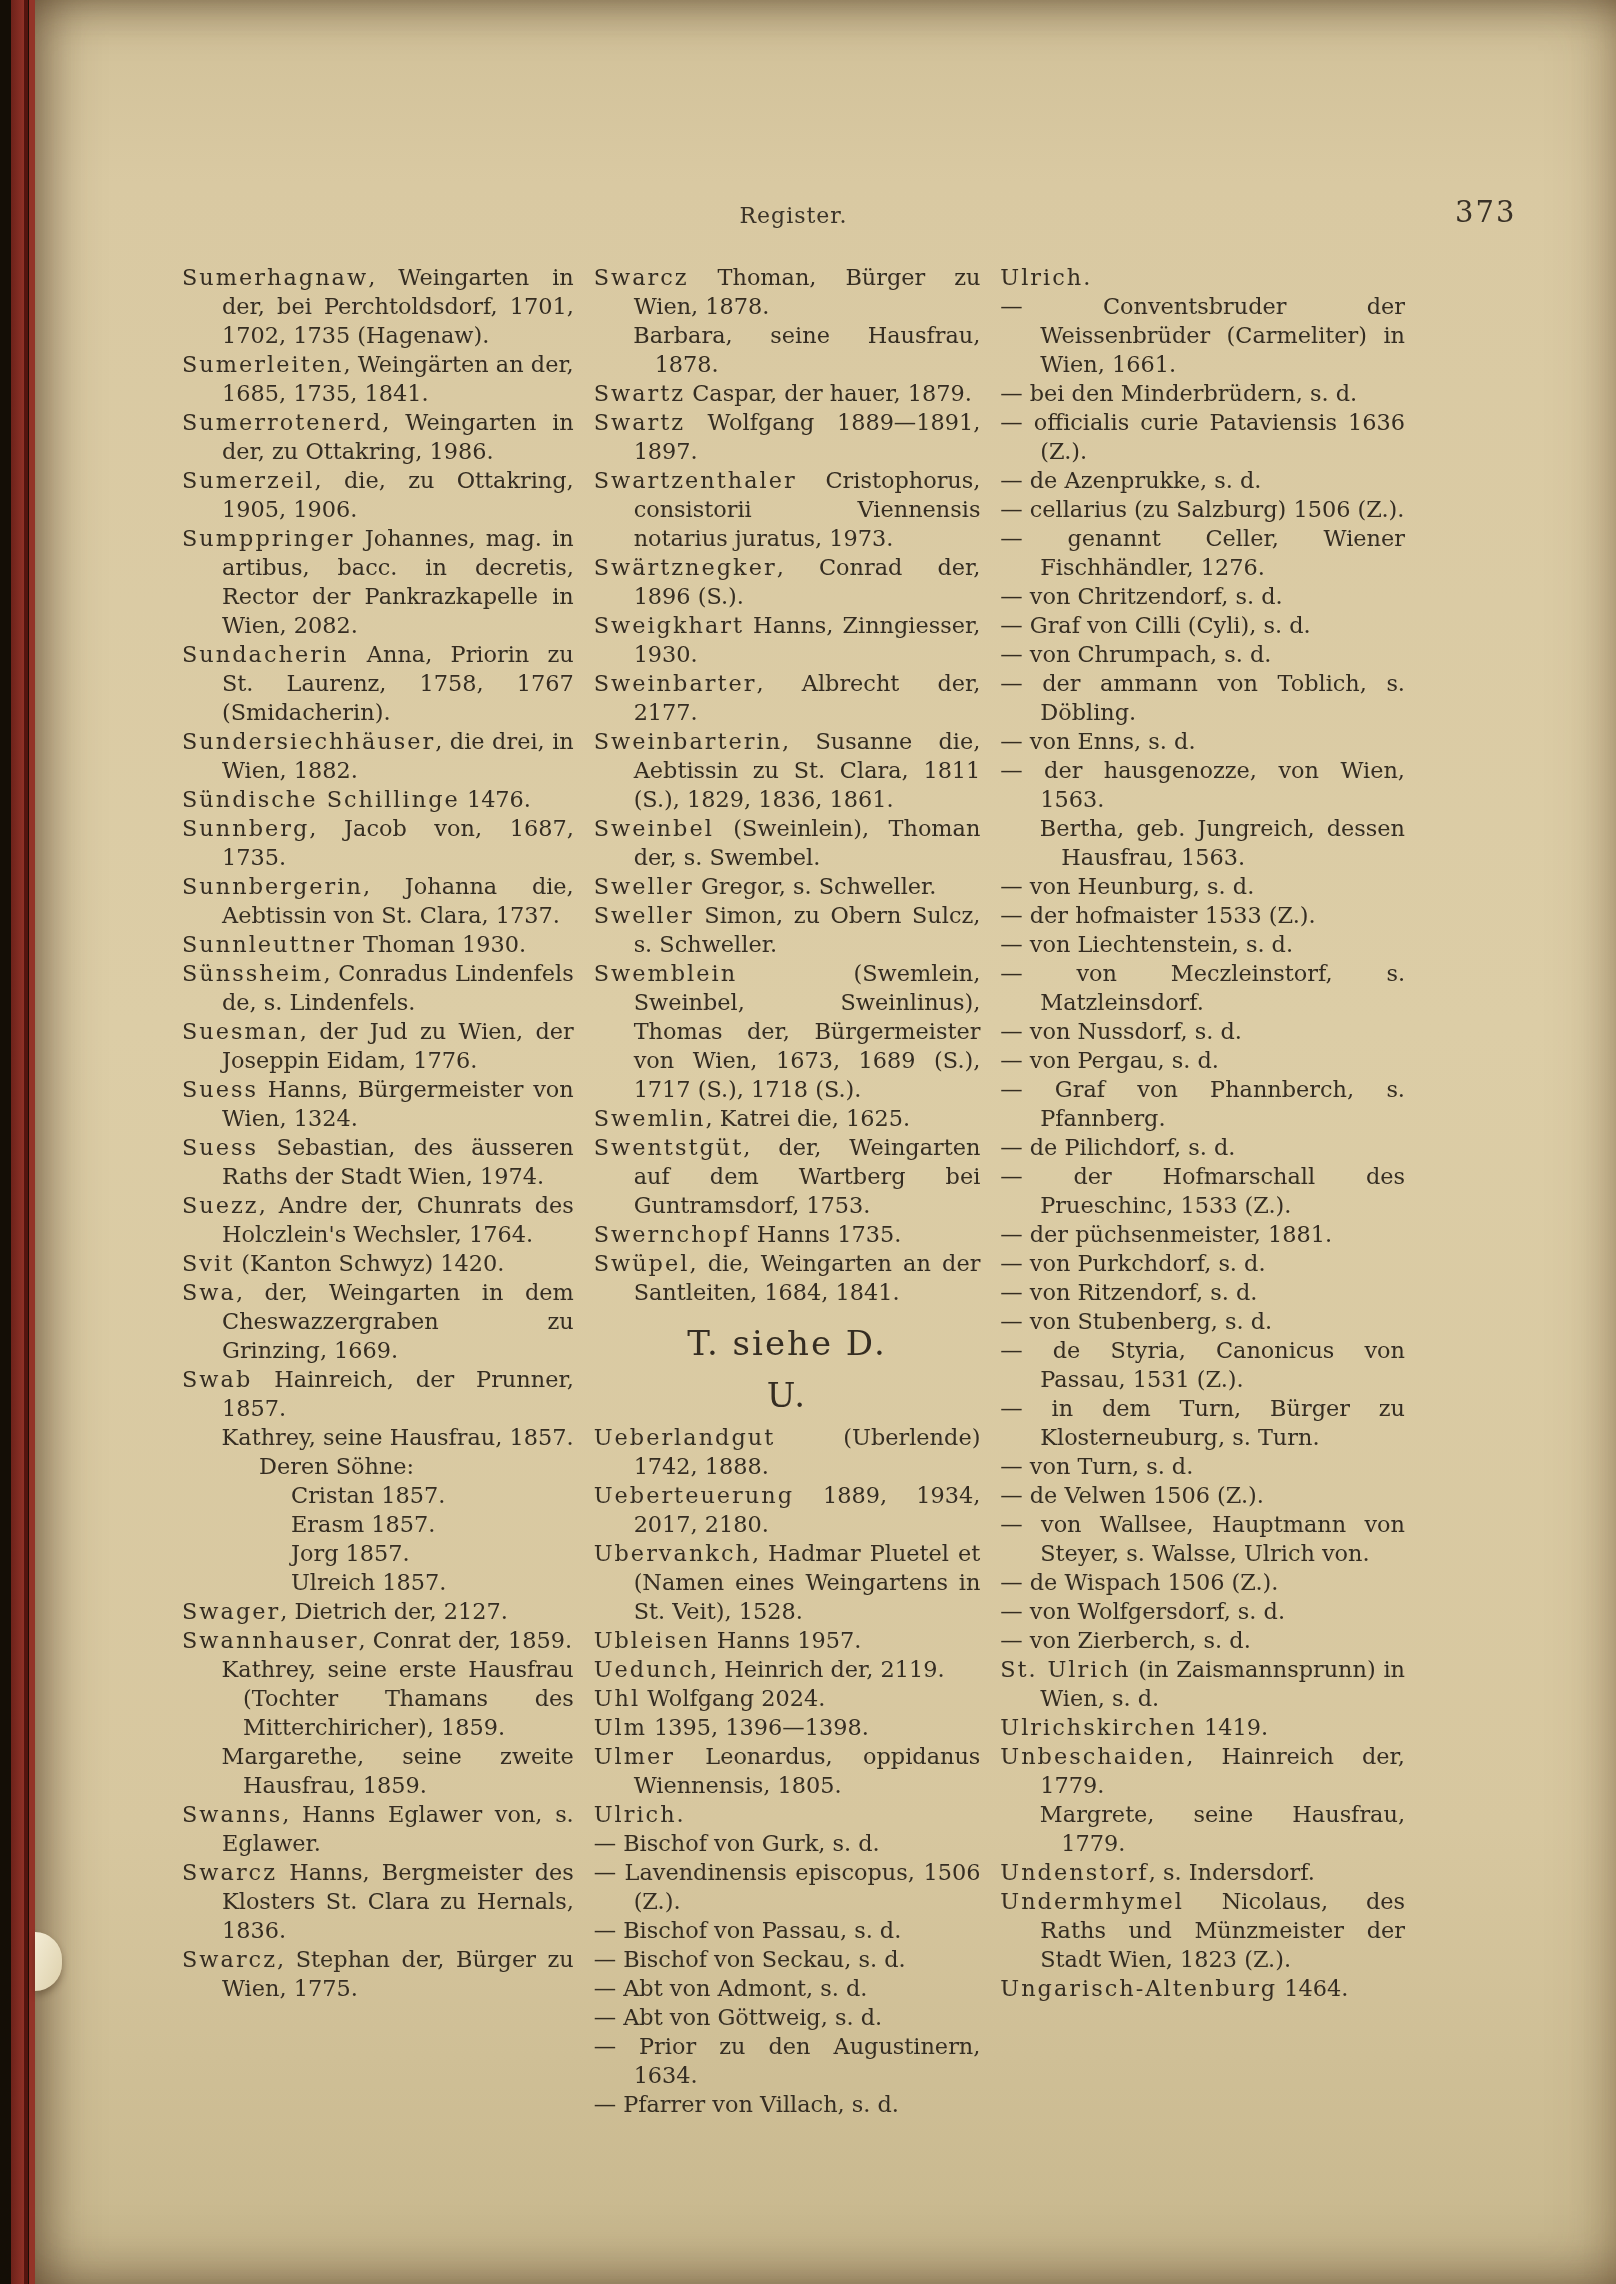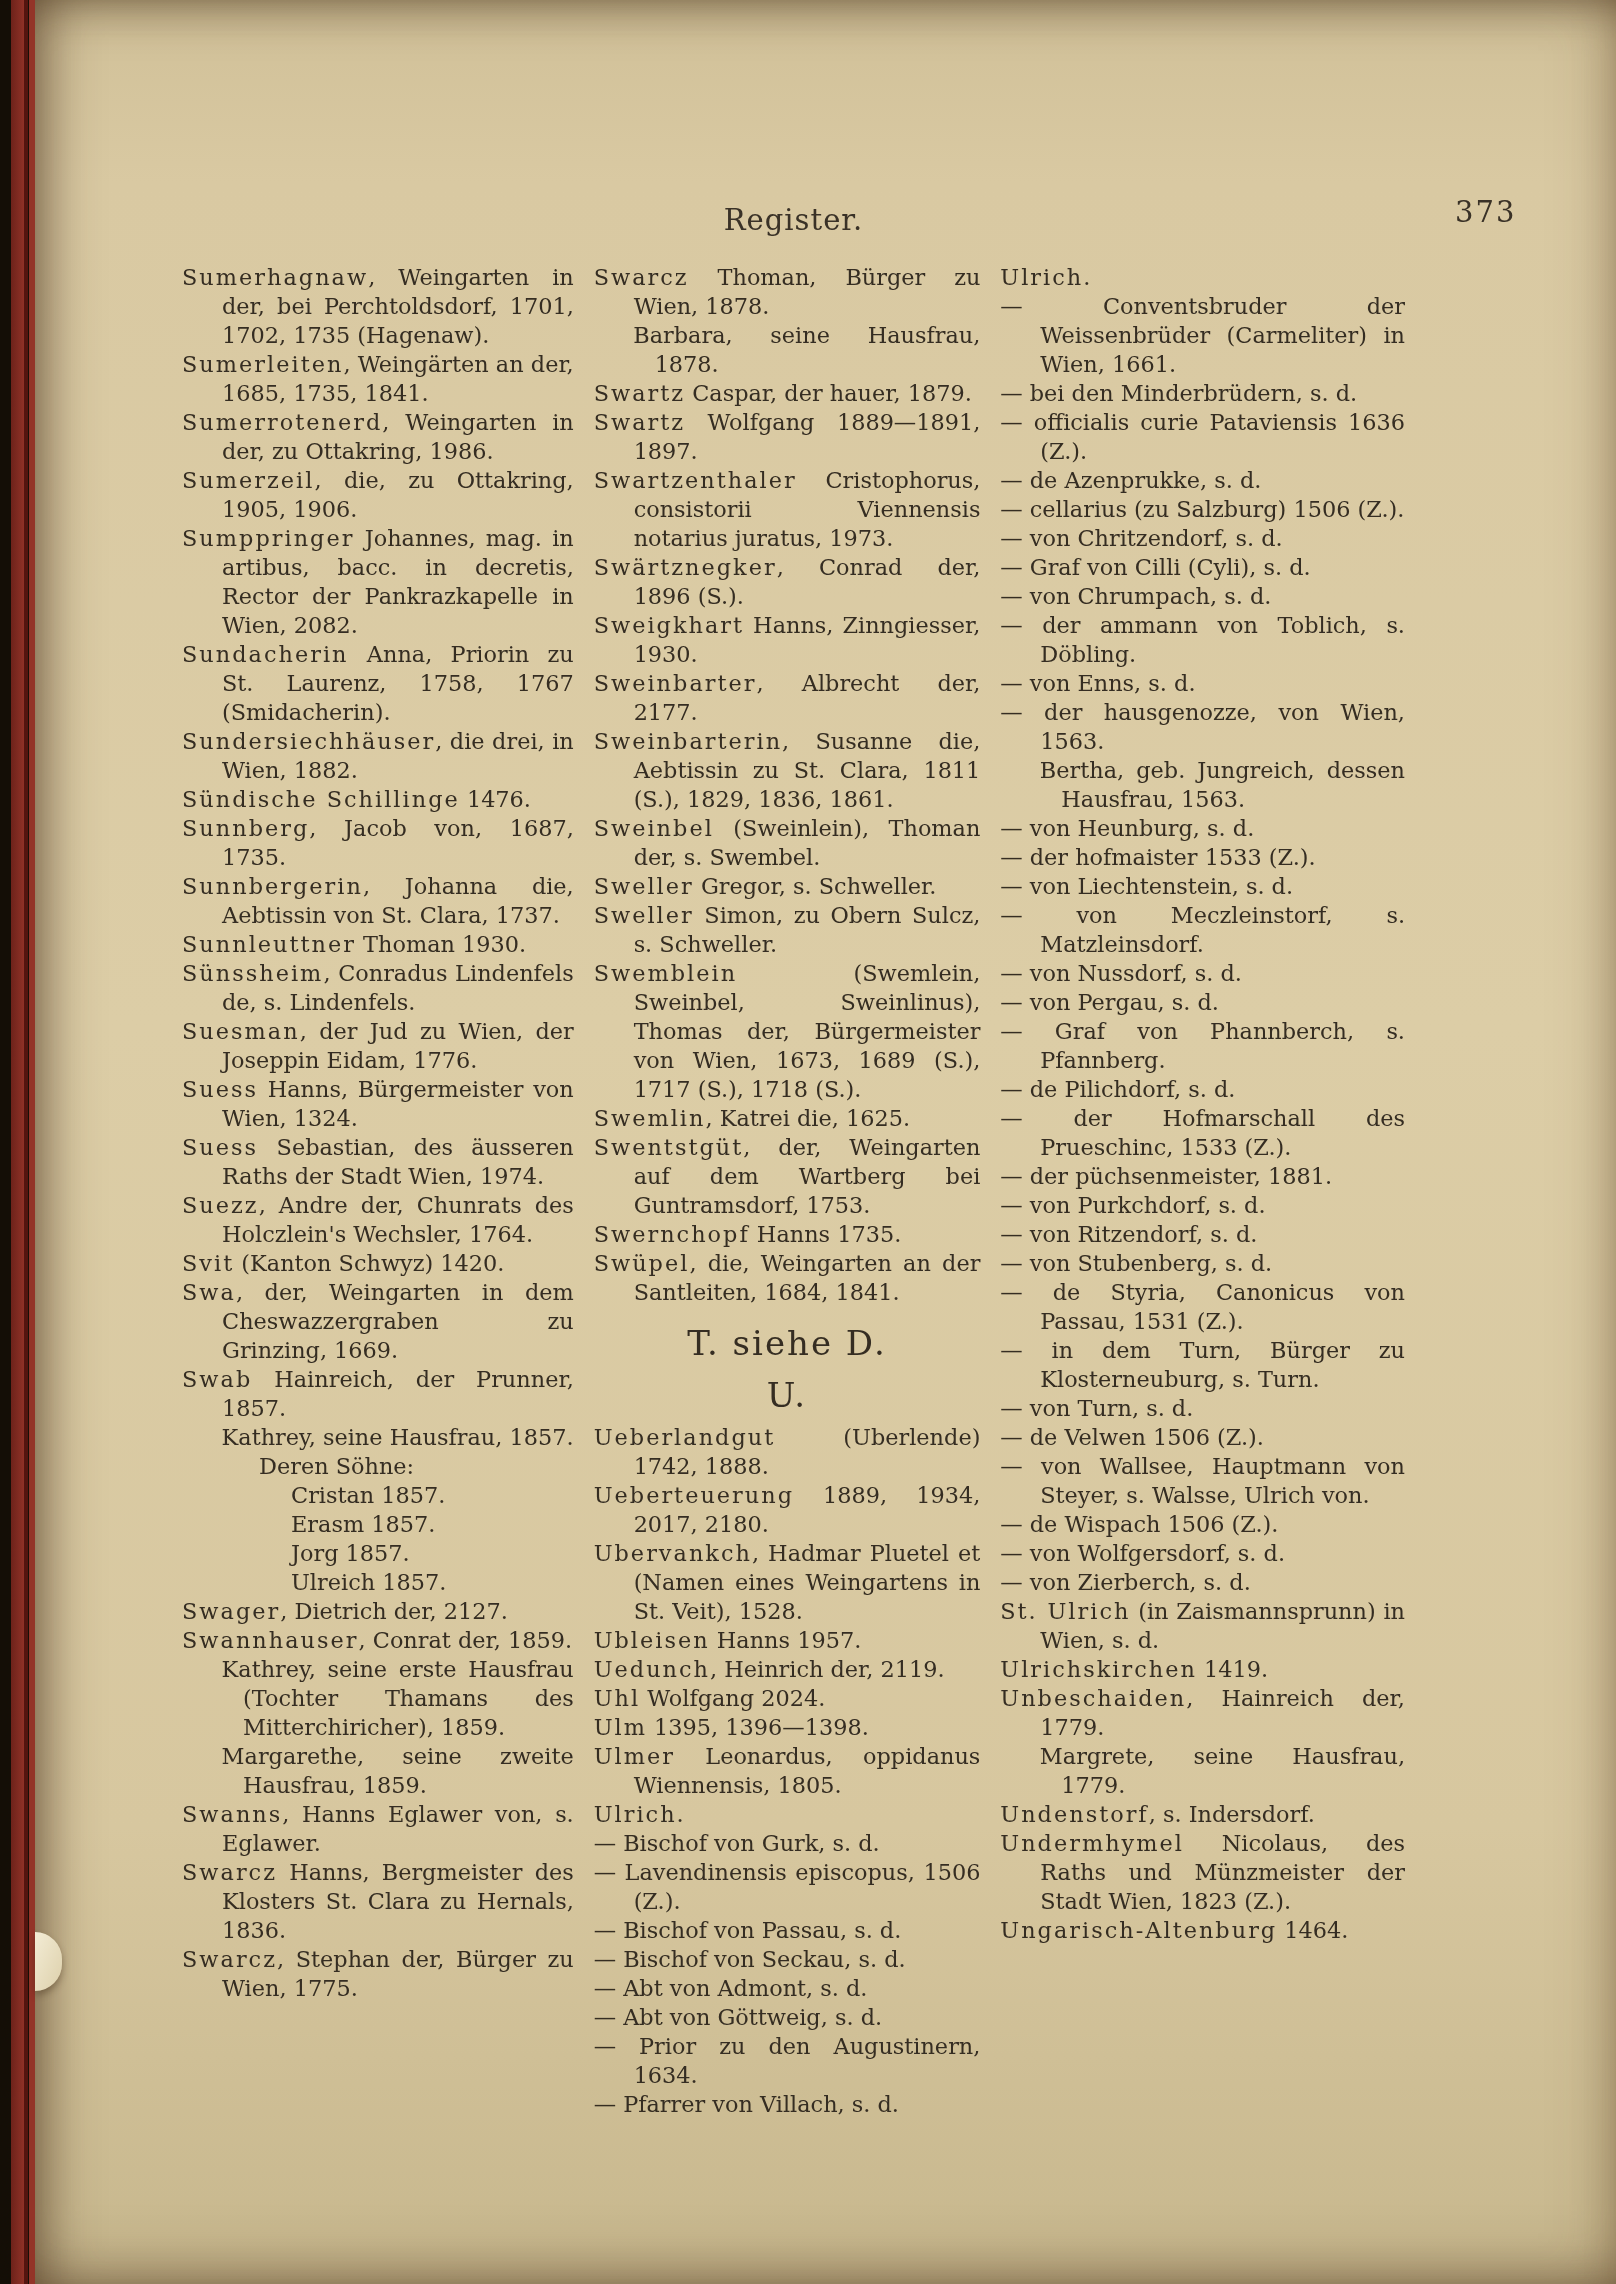--- a/index.html
+++ b/index.html
@@ -27,21 +27,21 @@
   }
   .page-curl {
     position: absolute; left: 0; top: 1932px; width: 26.5px; height: 59px;
     background: linear-gradient(115deg, #f3ecd5, #ddd0ab);
     border-radius: 0 28px 28px 0;
     box-shadow: 0 4.1px 7.1px rgba(60,40,20,.4);
   }
 
   .running-head {
     position: absolute; left: 182px; top: 203px; width: 1223px;
-    text-align: center; font-size: 29px; color: #3a3227; letter-spacing: 1px;
+    text-align: center; font-size: 22px; color: #3a3227; letter-spacing: 1px;
   }
   .page-number {
     position: absolute; left: 1455px; top: 195px;
     font-size: 29px; color: #3a3227; letter-spacing: 2px;
   }
 
   .columns {
     position: absolute; left: 182px; top: 263px; width: 1223px;
     display: flex; align-items: flex-start; min-height: 1746px;
   }
@@ -155,20 +155,21 @@
       <p class="entry i0">— Pfarrer von Villach, s. d.</p>
     </div>
   <div class="rule"></div>
   <div class="col c3">
       <p class="entry i0"><span class="head">Ulrich.</span></p>
       <p class="entry i0">— Conventsbruder der Weissenbrüder (Carmeliter) in Wien, 1661.</p>
       <p class="entry i0">— bei den Minderbrüdern, s. d.</p>
       <p class="entry i0">— officialis curie Pataviensis 1636 (Z.).</p>
       <p class="entry i0">— de Azenprukke, s. d.</p>
       <p class="entry i0">— cellarius (zu Salzburg) 1506 (Z.).</p>
+      <p class="entry i0">— genannt Celler, Wiener Fischhändler, 1276.</p>
       <p class="entry i0">— von Chritzendorf, s. d.</p>
       <p class="entry i0">— Graf von Cilli (Cyli), s. d.</p>
       <p class="entry i0">— von Chrumpach, s. d.</p>
       <p class="entry i0">— der ammann von Toblich, s. Döbling.</p>
       <p class="entry i0">— von Enns, s. d.</p>
       <p class="entry i0">— der hausgenozze, von Wien, 1563.</p>
       <p class="entry i1">Bertha, geb. Jungreich, dessen Hausfrau, 1563.</p>
       <p class="entry i0">— von Heunburg, s. d.</p>
       <p class="entry i0">— der hofmaister 1533 (Z.).</p>
       <p class="entry i0">— von Liechtenstein, s. d.</p>

